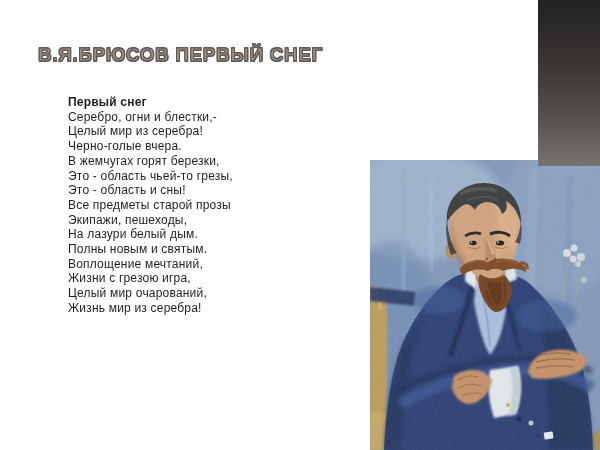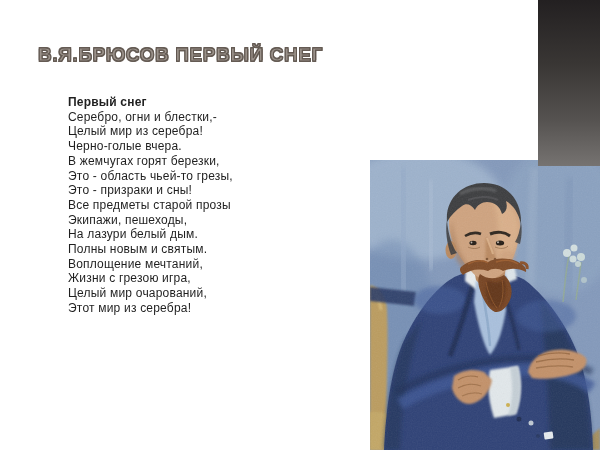--- a/index.html
+++ b/index.html
@@ -39,29 +39,29 @@
 
   <h1 class="title">В.Я.БРЮСОВ ПЕРВЫЙ СНЕГ</h1>
 
   <div class="poem">
     <div class="poem-heading">Первый снег</div>
     <div class="poem-line">Серебро, огни и блестки,-</div>
     <div class="poem-line">Целый мир из серебра!</div>
     <div class="poem-line">Черно-голые вчера.</div>
     <div class="poem-line">В жемчугах горят березки,</div>
     <div class="poem-line">Это - область чьей-то грезы,</div>
-    <div class="poem-line">Это - призраки и сны!</div>
+    <div class="poem-line">Это - область и сны!</div>
     <div class="poem-line">Все предметы старой прозы</div>
     <div class="poem-line">Экипажи, пешеходы,</div>
     <div class="poem-line">На лазури белый дым.</div>
     <div class="poem-line">Полны новым и святым.</div>
     <div class="poem-line">Воплощение мечтаний,</div>
     <div class="poem-line">Жизни с грезою игра,</div>
     <div class="poem-line">Целый мир очарований,</div>
-    <div class="poem-line">Этот мир из серебра!</div>
+    <div class="poem-line">Жизнь мир из серебра!</div>
   </div>
 
   <div class="gradient-bar"></div>
 
   <figure class="portrait">
     <svg viewBox="0 0 230 290" preserveAspectRatio="none" xmlns="http://www.w3.org/2000/svg">
       <defs>
         <filter id="b1" x="-20%" y="-20%" width="140%" height="140%">
             <feGaussianBlur stdDeviation="1"></feGaussianBlur>
           </filter>

